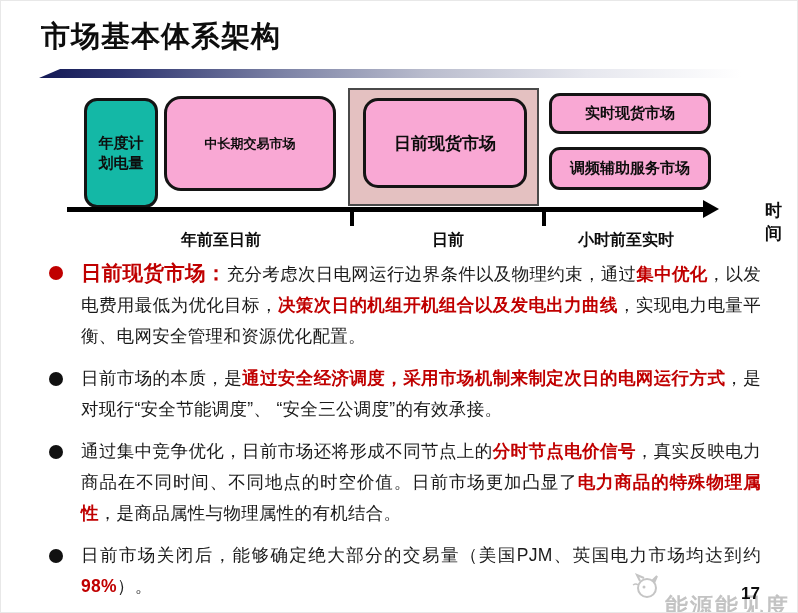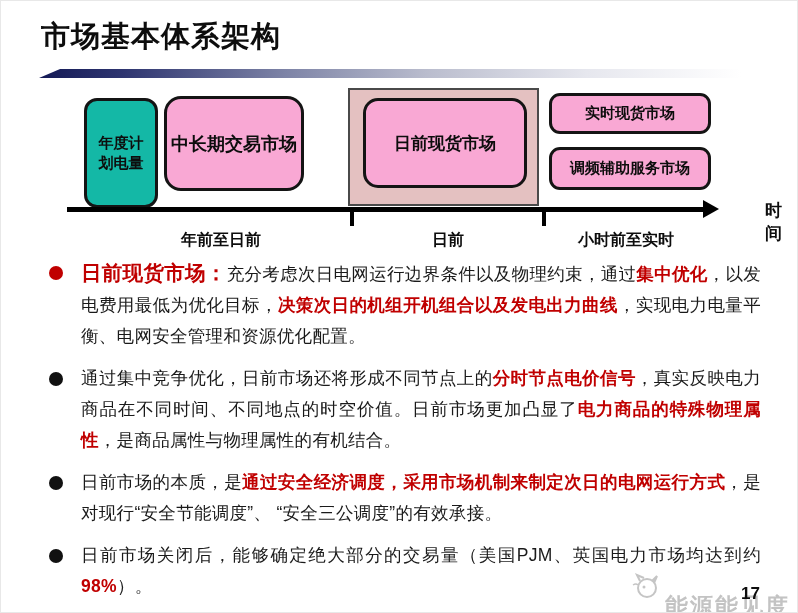--- a/index.html
+++ b/index.html
@@ -18,21 +18,21 @@
     background:linear-gradient(90deg,#141a56 0%,#2e3570 12%,#7d83a6 35%,#b9bccd 55%,#e6e7ee 78%,#ffffff 100%);
     clip-path:polygon(0 100%,3% 0,100% 0,100% 100%);
   }
   
   .dbox{
     position:absolute;display:flex;align-items:center;justify-content:center;
     text-align:center;font-weight:bold;color:#0d0d0d;
     border:3px solid #141414;background:#f9a8d4;box-sizing:border-box;
   }
   .box-annual{left:83px;top:97px;width:74px;height:110px;background:#14b8a6;border-radius:13px;font-size:15px;padding:0 9px;line-height:1.35;}
-  .box-midlong{left:163px;top:95px;width:140px;height:95px;border-radius:17px;font-size:18px;}
+  .box-midlong{left:163px;top:95px;width:172px;height:95px;border-radius:17px;font-size:13px;}
   .pink-frame{
     position:absolute;left:347px;top:87px;width:191px;height:118px;
     background:#e4c1c1;border:2px solid #4a4a4a;box-sizing:border-box;
   }
   .box-dayahead{left:362px;top:97px;width:164px;height:90px;border-radius:15px;font-size:17px;}
   .box-realtime{left:548px;top:92px;width:162px;height:41px;border-radius:11px;font-size:15px;}
   .box-freq{left:548px;top:146px;width:162px;height:43px;border-radius:11px;font-size:15px;}
   
   .tl-line{position:absolute;left:66px;top:206px;width:638px;height:5px;background:#000;}
   .tl-arrowhead{
@@ -96,25 +96,25 @@
   <div class="period period-2">日前</div>
   <div class="period period-3">小时前至实时</div>
 
   <div class="bullet-list">
       <div class="bullet">
         <span class="marker" style="background: rgb(192, 0, 0);"></span>
         <div class="bullet-text"><span class="seg-red-header">日前现货市场：</span><span class="seg-normal">充分考虑次日电网运行边界条件以及物理约束，通过</span><span class="seg-red">集中优化</span><span class="seg-normal">，以发电费用最低为优化目标，</span><span class="seg-red">决策次日的机组开机组合以及发电出力曲线</span><span class="seg-normal">，实现电力电量平衡、电网安全管理和资源优化配置。</span></div>
       </div>
       <div class="bullet">
         <span class="marker" style="background: rgb(17, 17, 17);"></span>
-        <div class="bullet-text"><span class="seg-normal">通过集中竞争优化，日前市场还将形成不同节点上的</span><span class="seg-red">分时节点电价信号</span><span class="seg-normal">，真实反映电力商品在不同时间、不同地点的时空价值。日前市场更加凸显了</span><span class="seg-red">电力商品的特殊物理属性</span><span class="seg-normal">，是商品属性与物理属性的有机结合。</span></div>
+        <div class="bullet-text"><span class="seg-normal">日前市场的本质，是</span><span class="seg-red">通过安全经济调度，采用市场机制来制定次日的电网运行方式</span><span class="seg-normal">，是对现行“安全节能调度”、 “安全三公调度”的有效承接。</span></div>
       </div>
       <div class="bullet">
         <span class="marker" style="background: rgb(17, 17, 17);"></span>
-        <div class="bullet-text"><span class="seg-normal">日前市场的本质，是</span><span class="seg-red">通过安全经济调度，采用市场机制来制定次日的电网运行方式</span><span class="seg-normal">，是对现行“安全节能调度”、 “安全三公调度”的有效承接。</span></div>
+        <div class="bullet-text"><span class="seg-normal">通过集中竞争优化，日前市场还将形成不同节点上的</span><span class="seg-red">分时节点电价信号</span><span class="seg-normal">，真实反映电力商品在不同时间、不同地点的时空价值。日前市场更加凸显了</span><span class="seg-red">电力商品的特殊物理属性</span><span class="seg-normal">，是商品属性与物理属性的有机结合。</span></div>
       </div>
       <div class="bullet">
         <span class="marker" style="background: rgb(17, 17, 17);"></span>
         <div class="bullet-text"><span class="seg-normal">日前市场关闭后，能够确定绝大部分的交易量（美国PJM、英国电力市场均达到约</span><span class="seg-red">98%</span><span class="seg-normal">）。</span></div>
       </div>
     </div>
 
   <svg class="cat-logo" width="32" height="26" viewBox="0 0 32 26">
     <path d="M9 8 L6 2 L13 5" fill="none" stroke="#c5c5c5" stroke-width="2"></path>
     <path d="M21 8 L26 3 L23 10" fill="none" stroke="#c5c5c5" stroke-width="2"></path>

